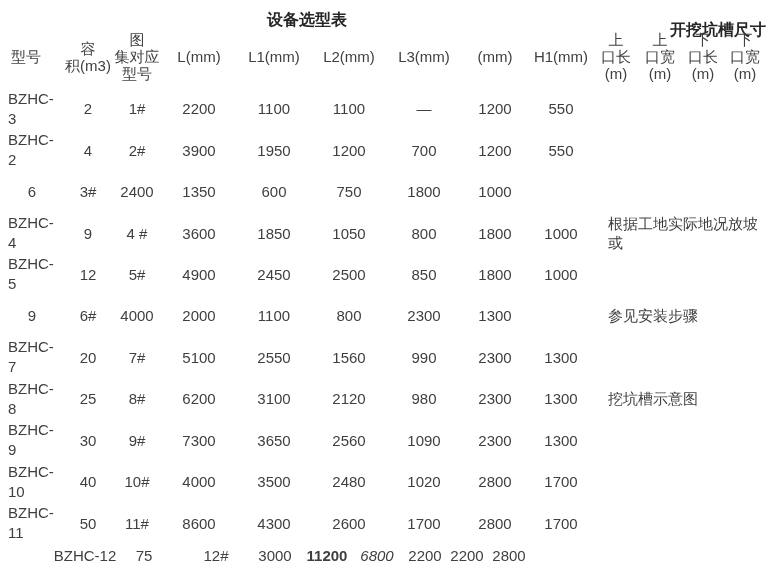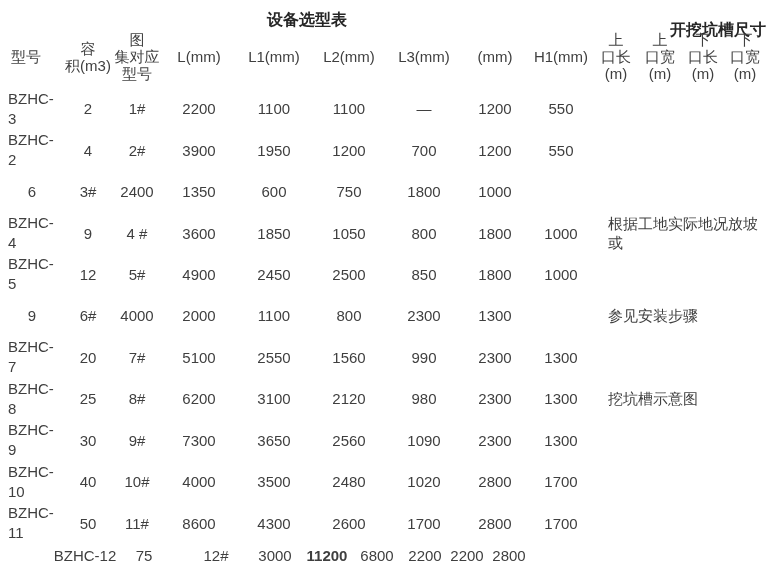--- a/index.html
+++ b/index.html
@@ -21,21 +21,21 @@
   .cell-model .m{display:block;width:48px;}
   .note{grid-column:10/14;text-align:left;line-height:19px;padding-left:14px;}
   .note .nl{display:block;white-space:nowrap;}
   .lastrow{position:relative;height:26px;}
   .lastrow span{position:absolute;top:0;line-height:24px;text-align:center;display:block;}
   .lr0{left:50px;width:70px;}
   .lr1{left:124px;width:40px;}
   .lr2{left:196px;width:40px;}
   .lr3{left:255px;width:40px;}
   .lr4{left:300px;width:54px;font-weight:bold;}
-  .lr5{left:357px;width:40px;}
+  .lr5{left:357px;width:40px;font-style:italic;}
   .lr6{left:405px;width:40px;}
   .lr7{left:447px;width:40px;}
   .lr8{left:489px;width:40px;}
 </style>
 </head>
 <body>
 
 <div class="tbl">
 
   <div class="grid titlebar">

